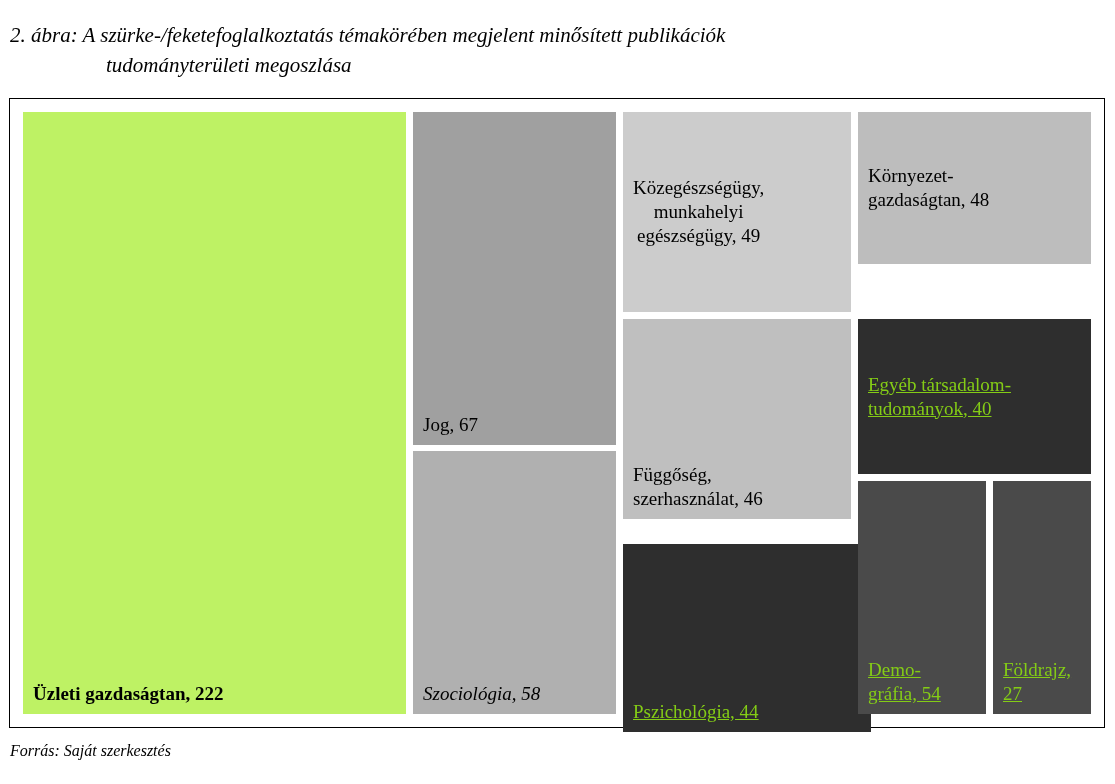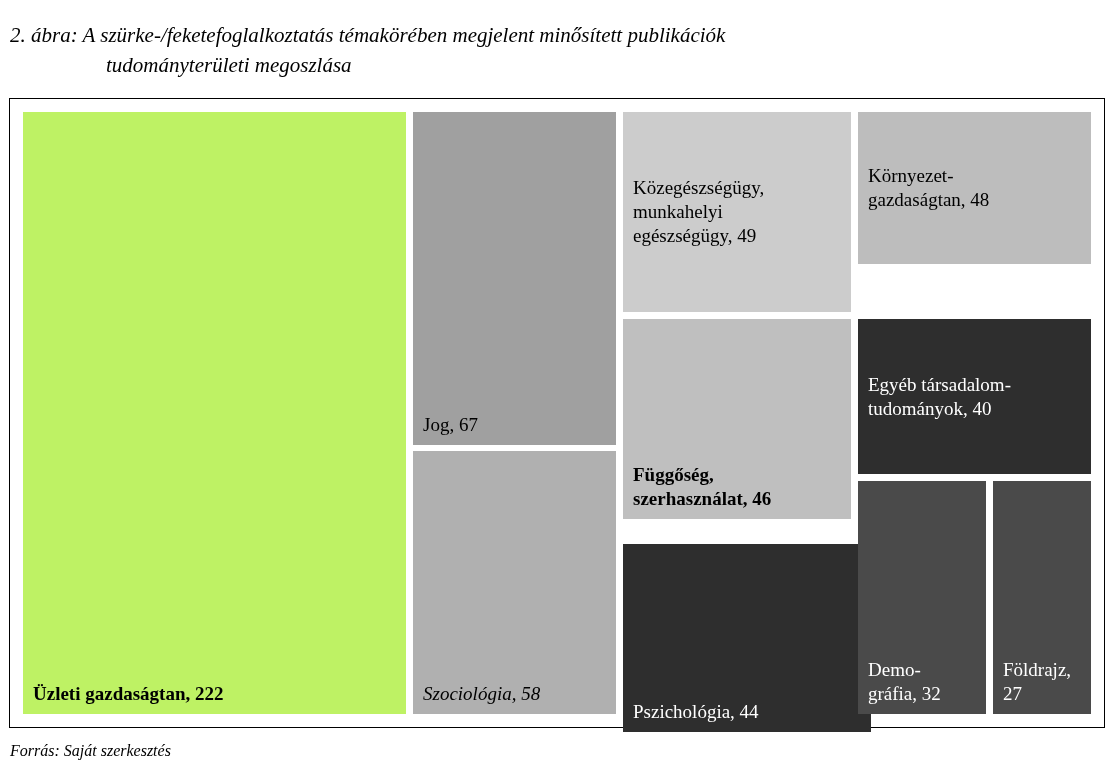--- a/index.html
+++ b/index.html
@@ -78,21 +78,21 @@
     bottom: 8px;
     margin-top: 37px;
   }
   
   .tile-label.middle {
     left: 10px;
     top: 50%;
     transform: translateY(-50%);
   }
 
-  .dark-text { color: #ffffff; }
+  .dark-text { color: #84cc16; text-decoration: underline; }
   .light-text { color: #000000; }
 
   
   .source {
     position: absolute;
     left: 10px;
     top: 742px;
     font-style: italic;
     font-size: 16px;
   }
@@ -115,48 +115,48 @@
       </div>
 
       <div class="tile" style="left:390px; top:0px; width:203px; height:333px; background:#a0a0a0;">
         <div class="tile-label bottom light-text">Jog, 67</div>
       </div>
 
       <div class="tile" style="left:390px; top:339px; width:203px; height:263px; background:#b0b0b0;font-style:italic;">
         <div class="tile-label bottom light-text">Szociológia, 58</div>
       </div>
 
-      <div class="tile" style="left:600px; top:0px; width:228px; height:200px; background:#cccccc;">
+      <div class="tile" style="left:600px; top:0px; width:228px; height:200px; background:#cccccc;text-align:center;">
         <div class="tile-label middle light-text">Közegészségügy,
 munkahelyi
 egészségügy, 49</div>
       </div>
 
-      <div class="tile" style="left:600px; top:207px; width:228px; height:200px; background:#bfbfbf;font-weight:bold;">
+      <div class="tile" style="left:600px; top:207px; width:228px; height:200px; background:#bfbfbf;">
         <div class="tile-label bottom light-text">Függőség,
 szerhasználat, 46</div>
       </div>
 
       <div class="tile" style="left:600px; top:432px; width:248px; height:188px; background:#2e2e2e;">
         <div class="tile-label bottom dark-text">Pszichológia, 44</div>
       </div>
 
       <div class="tile" style="left:835px; top:0px; width:233px; height:152px; background:#bdbdbd;">
         <div class="tile-label middle light-text">Környezet-
 gazdaságtan, 48</div>
       </div>
 
       <div class="tile" style="left:835px; top:207px; width:233px; height:155px; background:#2e2e2e;">
         <div class="tile-label middle dark-text">Egyéb társadalom-
 tudományok, 40</div>
       </div>
 
       <div class="tile" style="left:835px; top:369px; width:128px; height:233px; background:#4a4a4a;">
         <div class="tile-label bottom dark-text">Demo-
-gráfia, 32</div>
+gráfia, 54</div>
       </div>
 
       <div class="tile" style="left:970px; top:369px; width:98px; height:233px; background:#4a4a4a;padding-left:24px;">
         <div class="tile-label bottom dark-text">Földrajz,
 27</div>
       </div>
 
     </div>
   </div>
 

